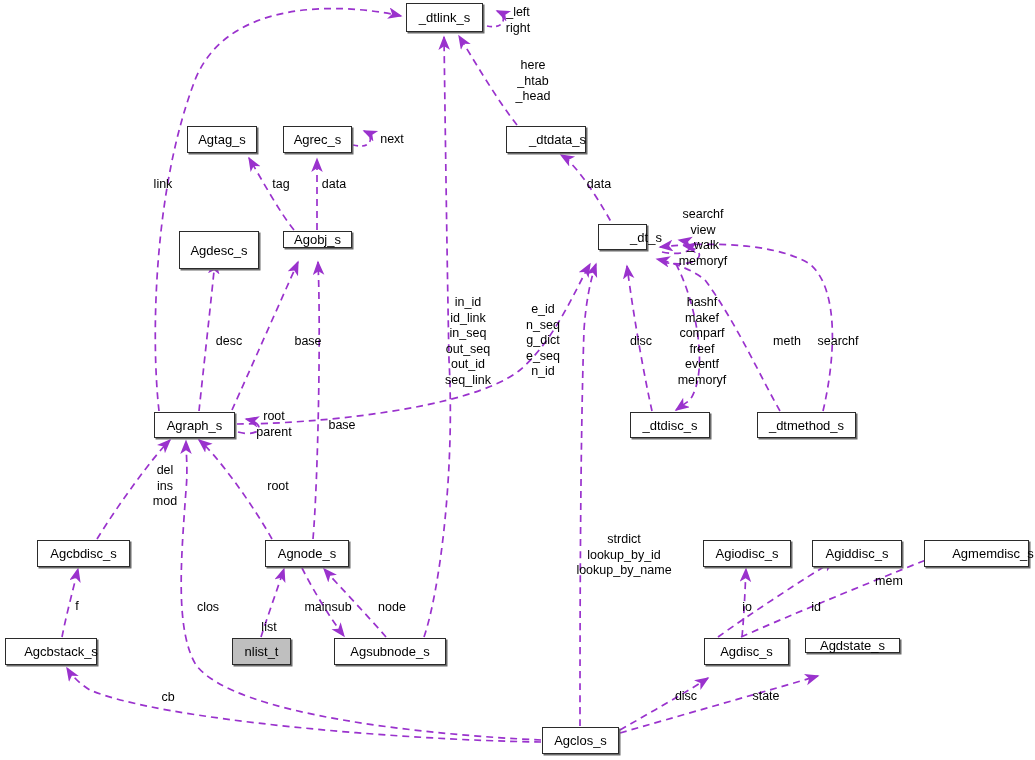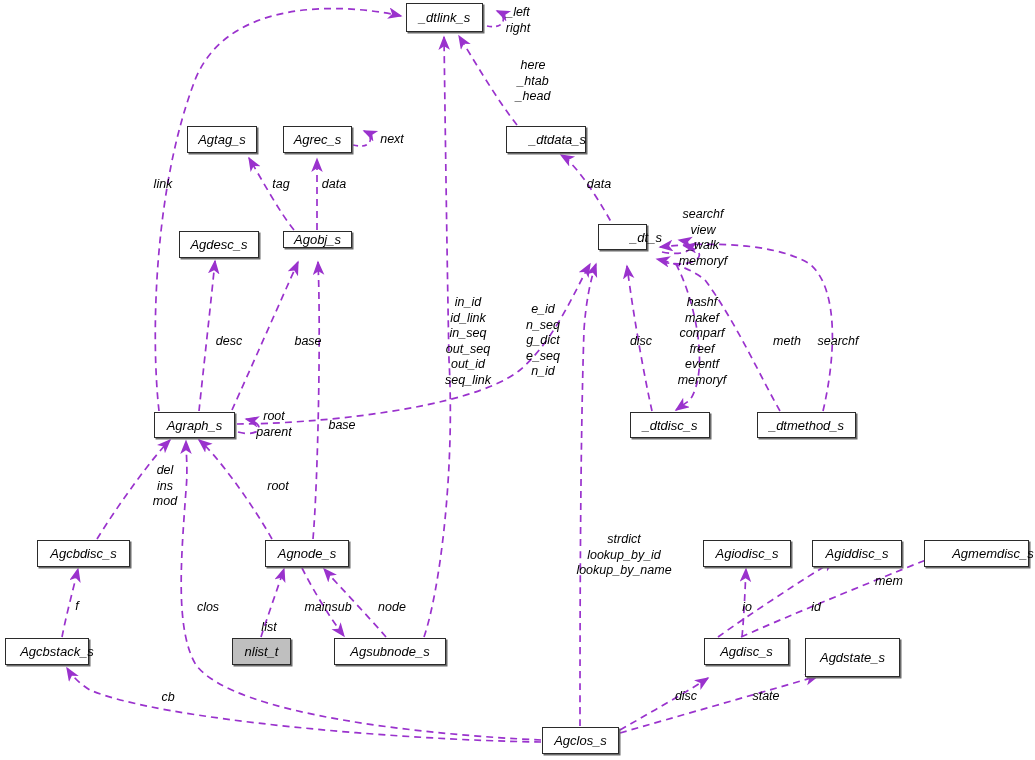--- a/index.html
+++ b/index.html
@@ -1,18 +1,18 @@
 <!DOCTYPE html>
 <html><head>
 <meta charset="utf-8">
 <style>
   html,body{margin:0;padding:0;background:#ffffff;}
   body{width:1035px;height:760px;overflow:hidden;
        font-family:"Liberation Sans","DejaVu Sans",sans-serif;}
-  #diagram{position:relative;width:1035px;height:760px;background:#ffffff;font-style:italic;}
+  #diagram{position:relative;width:1035px;height:760px;background:#ffffff;}
   svg#edges{position:absolute;left:0;top:0;width:1035px;height:760px;}
   .node{position:absolute;box-sizing:border-box;
         border:1px solid #2b2b2b;
         background:#ffffff;
         display:flex;align-items:center;justify-content:center;
         font-size:13px;color:#000000;white-space:nowrap;
         box-shadow:1.5px 1.5px 0 0 #6b6b6b;}
   .node.highlight{background:#bfbfbf;}
   .elabel{position:absolute;font-size:12.5px;color:#000000;
           white-space:pre;line-height:15px;text-align:center;
@@ -104,21 +104,21 @@
     </div>
   <div class="node" style="left:187px;top:126px;width:70px;height:27px;">
       <span>Agtag_s</span>
     </div>
   <div class="node" style="left:283px;top:126px;width:69px;height:27px;">
       <span>Agrec_s</span>
     </div>
   <div class="node" style="left:506px;top:126px;width:80px;height:27px;padding-left:23px;">
       <span>_dtdata_s</span>
     </div>
-  <div class="node" style="left:179px;top:231px;width:80px;height:27px;">
+  <div class="node" style="left:179px;top:231px;width:80px;height:38px;">
       <span>Agdesc_s</span>
     </div>
   <div class="node" style="left:283px;top:231px;width:69px;height:17px;">
       <span>Agobj_s</span>
     </div>
   <div class="node" style="left:598px;top:224px;width:48px;height:26px;padding-left:47px;">
       <span>_dt_s</span>
     </div>
   <div class="node" style="left:154px;top:412px;width:81px;height:26px;">
       <span>Agraph_s</span>
@@ -137,33 +137,33 @@
     </div>
   <div class="node" style="left:703px;top:540px;width:88px;height:27px;">
       <span>Agiodisc_s</span>
     </div>
   <div class="node" style="left:812px;top:540px;width:90px;height:27px;">
       <span>Agiddisc_s</span>
     </div>
   <div class="node" style="left:924px;top:540px;width:105px;height:27px;padding-left:33px;">
       <span>Agmemdisc_s</span>
     </div>
-  <div class="node" style="left:5px;top:638px;width:84px;height:27px;padding-left:20px;">
+  <div class="node" style="left:5px;top:638px;width:92px;height:27px;padding-left:20px;">
       <span>Agcbstack_s</span>
     </div>
   <div class="node highlight" style="left:232px;top:638px;width:59px;height:27px;">
       <span>nlist_t</span>
     </div>
   <div class="node" style="left:334px;top:638px;width:112px;height:27px;">
       <span>Agsubnode_s</span>
     </div>
   <div class="node" style="left:704px;top:638px;width:85px;height:27px;">
       <span>Agdisc_s</span>
     </div>
-  <div class="node" style="left:805px;top:638px;width:95px;height:39px;">
+  <div class="node" style="left:805px;top:638px;width:95px;height:15px;">
       <span>Agdstate_s</span>
     </div>
   <div class="node" style="left:542px;top:727px;width:77px;height:27px;">
       <span>Agclos_s</span>
     </div>
 
   <div class="elabel multi" style="left:518px;top:20px;">_left
 right</div>
   <div class="elabel multi" style="left:533px;top:81px;">here
 _htab

